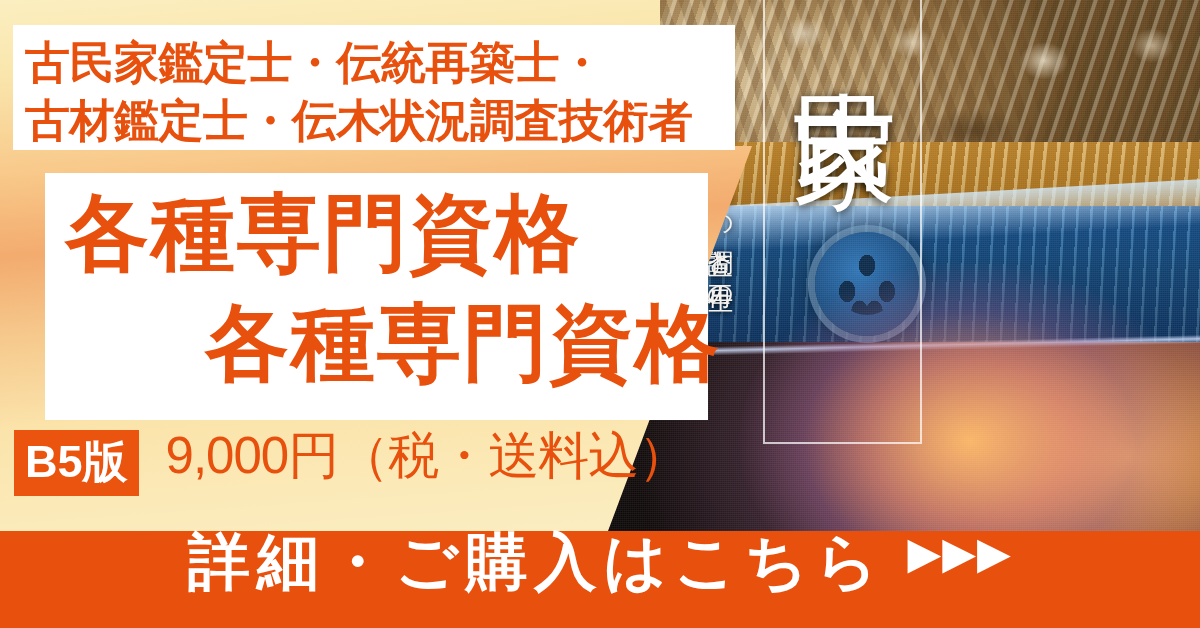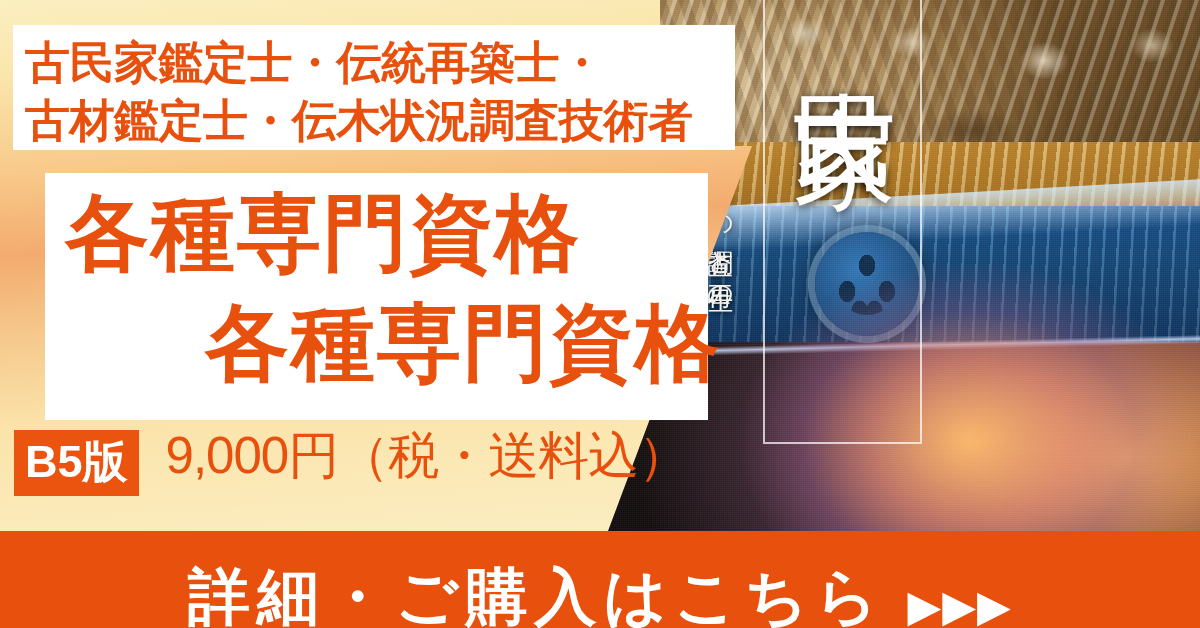--- a/index.html
+++ b/index.html
@@ -274,21 +274,21 @@
     letter-spacing: -1px;
   }
 
   
   .cta-bar {
     position: absolute;
     left: 0; bottom: 0;
     width: 1200px; height: 97px;
     background: #e8500d;
     display: flex;
-    align-items: flex-end;
+    align-items: flex-start;
     justify-content: center;
   }
   .cta-text {
     color: #ffffff;
     font-size: 62px;
     font-weight: 700;
     letter-spacing: 7px;
     white-space: nowrap;
     line-height: 1;
   }

